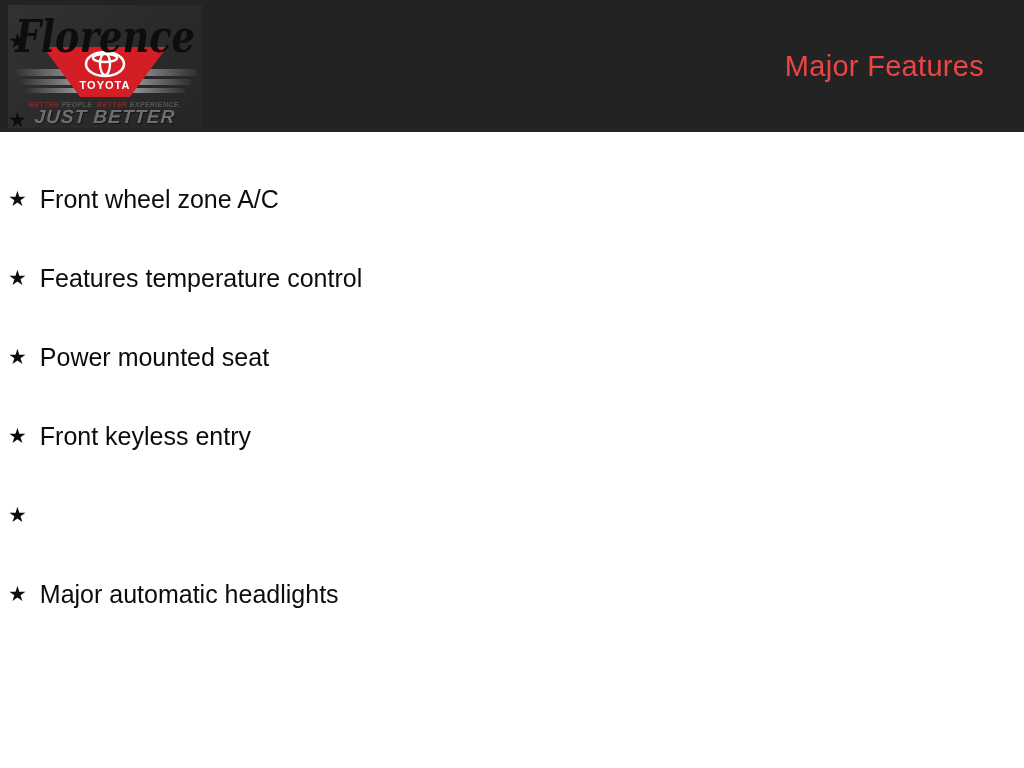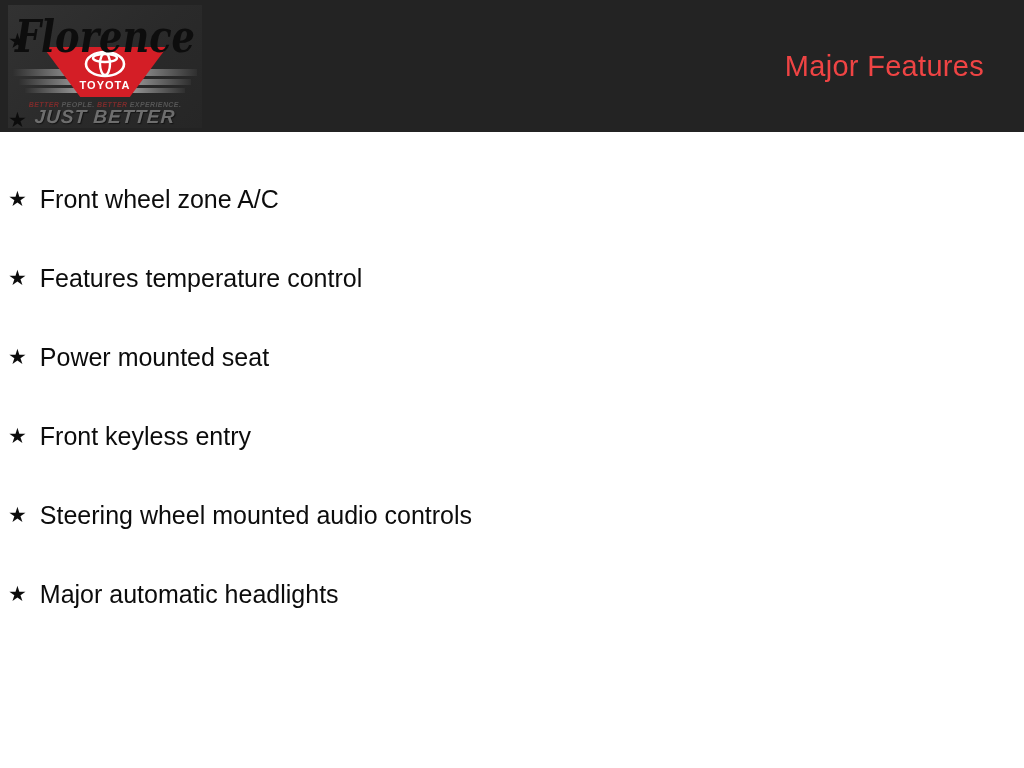--- a/index.html
+++ b/index.html
@@ -162,21 +162,20 @@
     <li class="feature-item">
       <span class="star">★</span>
       <span>Power mounted seat</span>
     </li>
     <li class="feature-item">
       <span class="star">★</span>
       <span>Front keyless entry</span>
     </li>
     <li class="feature-item">
       <span class="star">★</span>
-      <span>Steering wheel mounted audio controls</span>
     </li>
     <li class="feature-item">
       <span class="star">★</span>
       <span>Major automatic headlights</span>
     </li>
   </ul>
 
 </div>
 
 </body></html>

